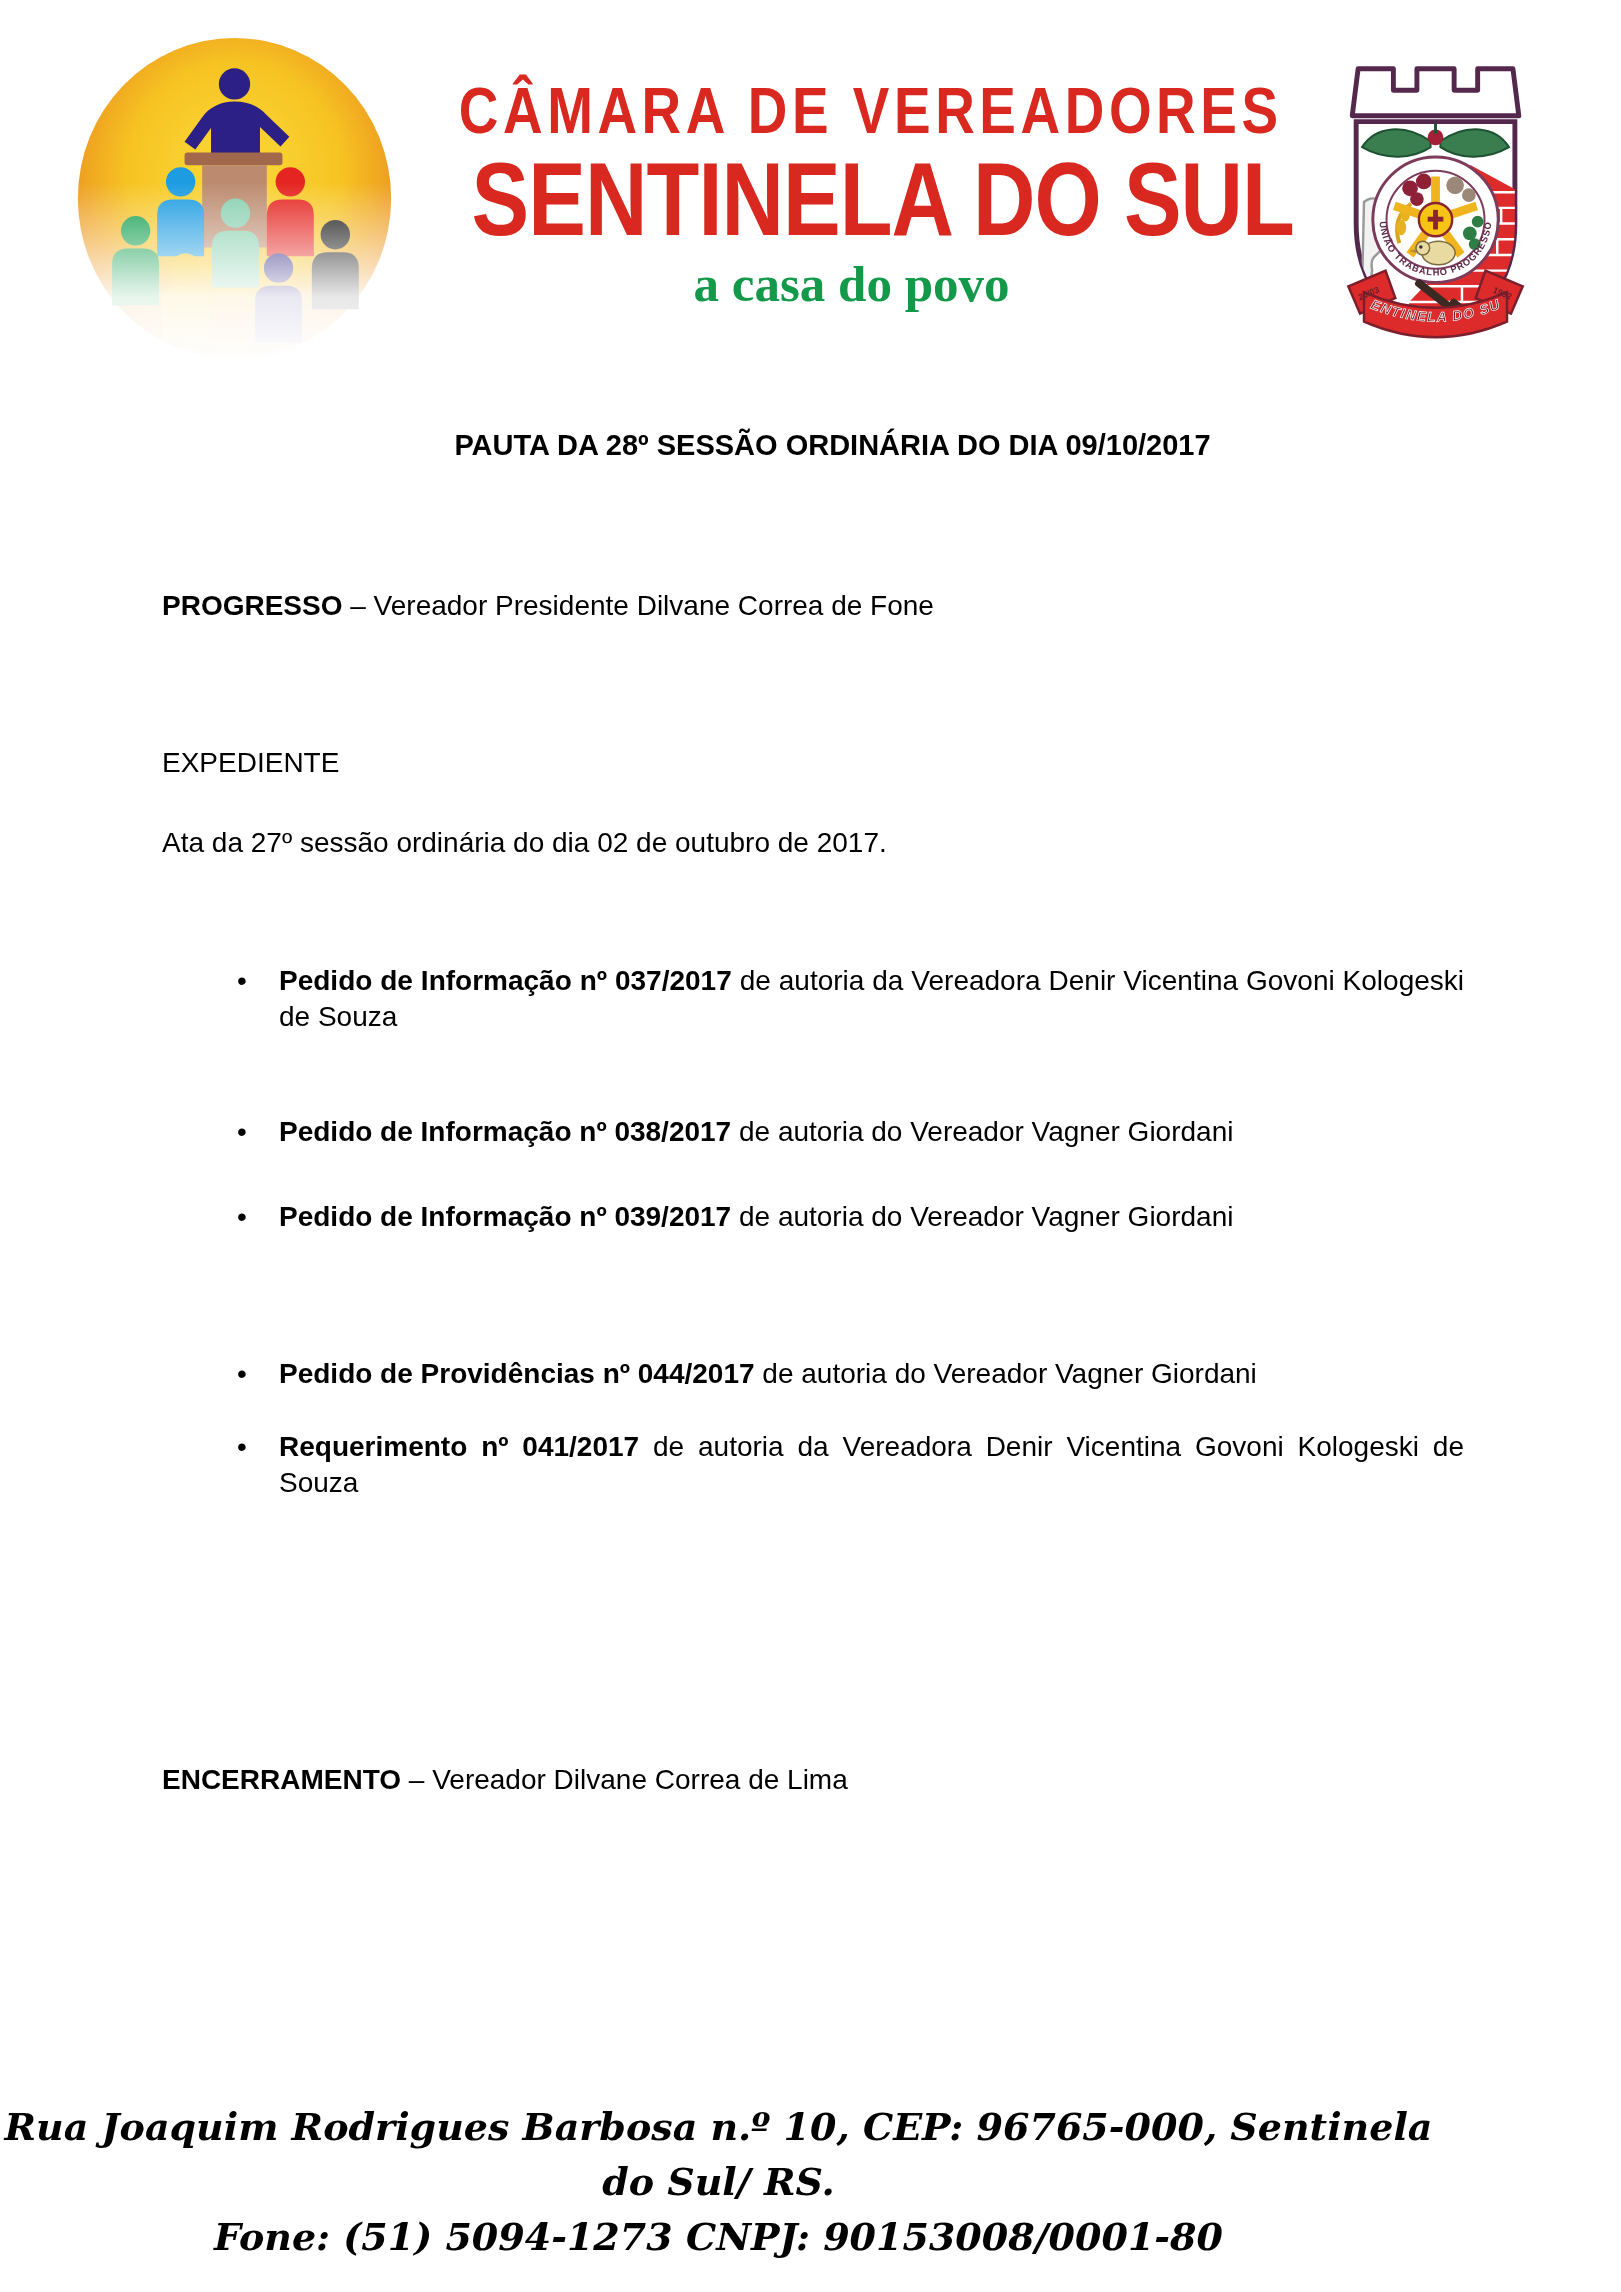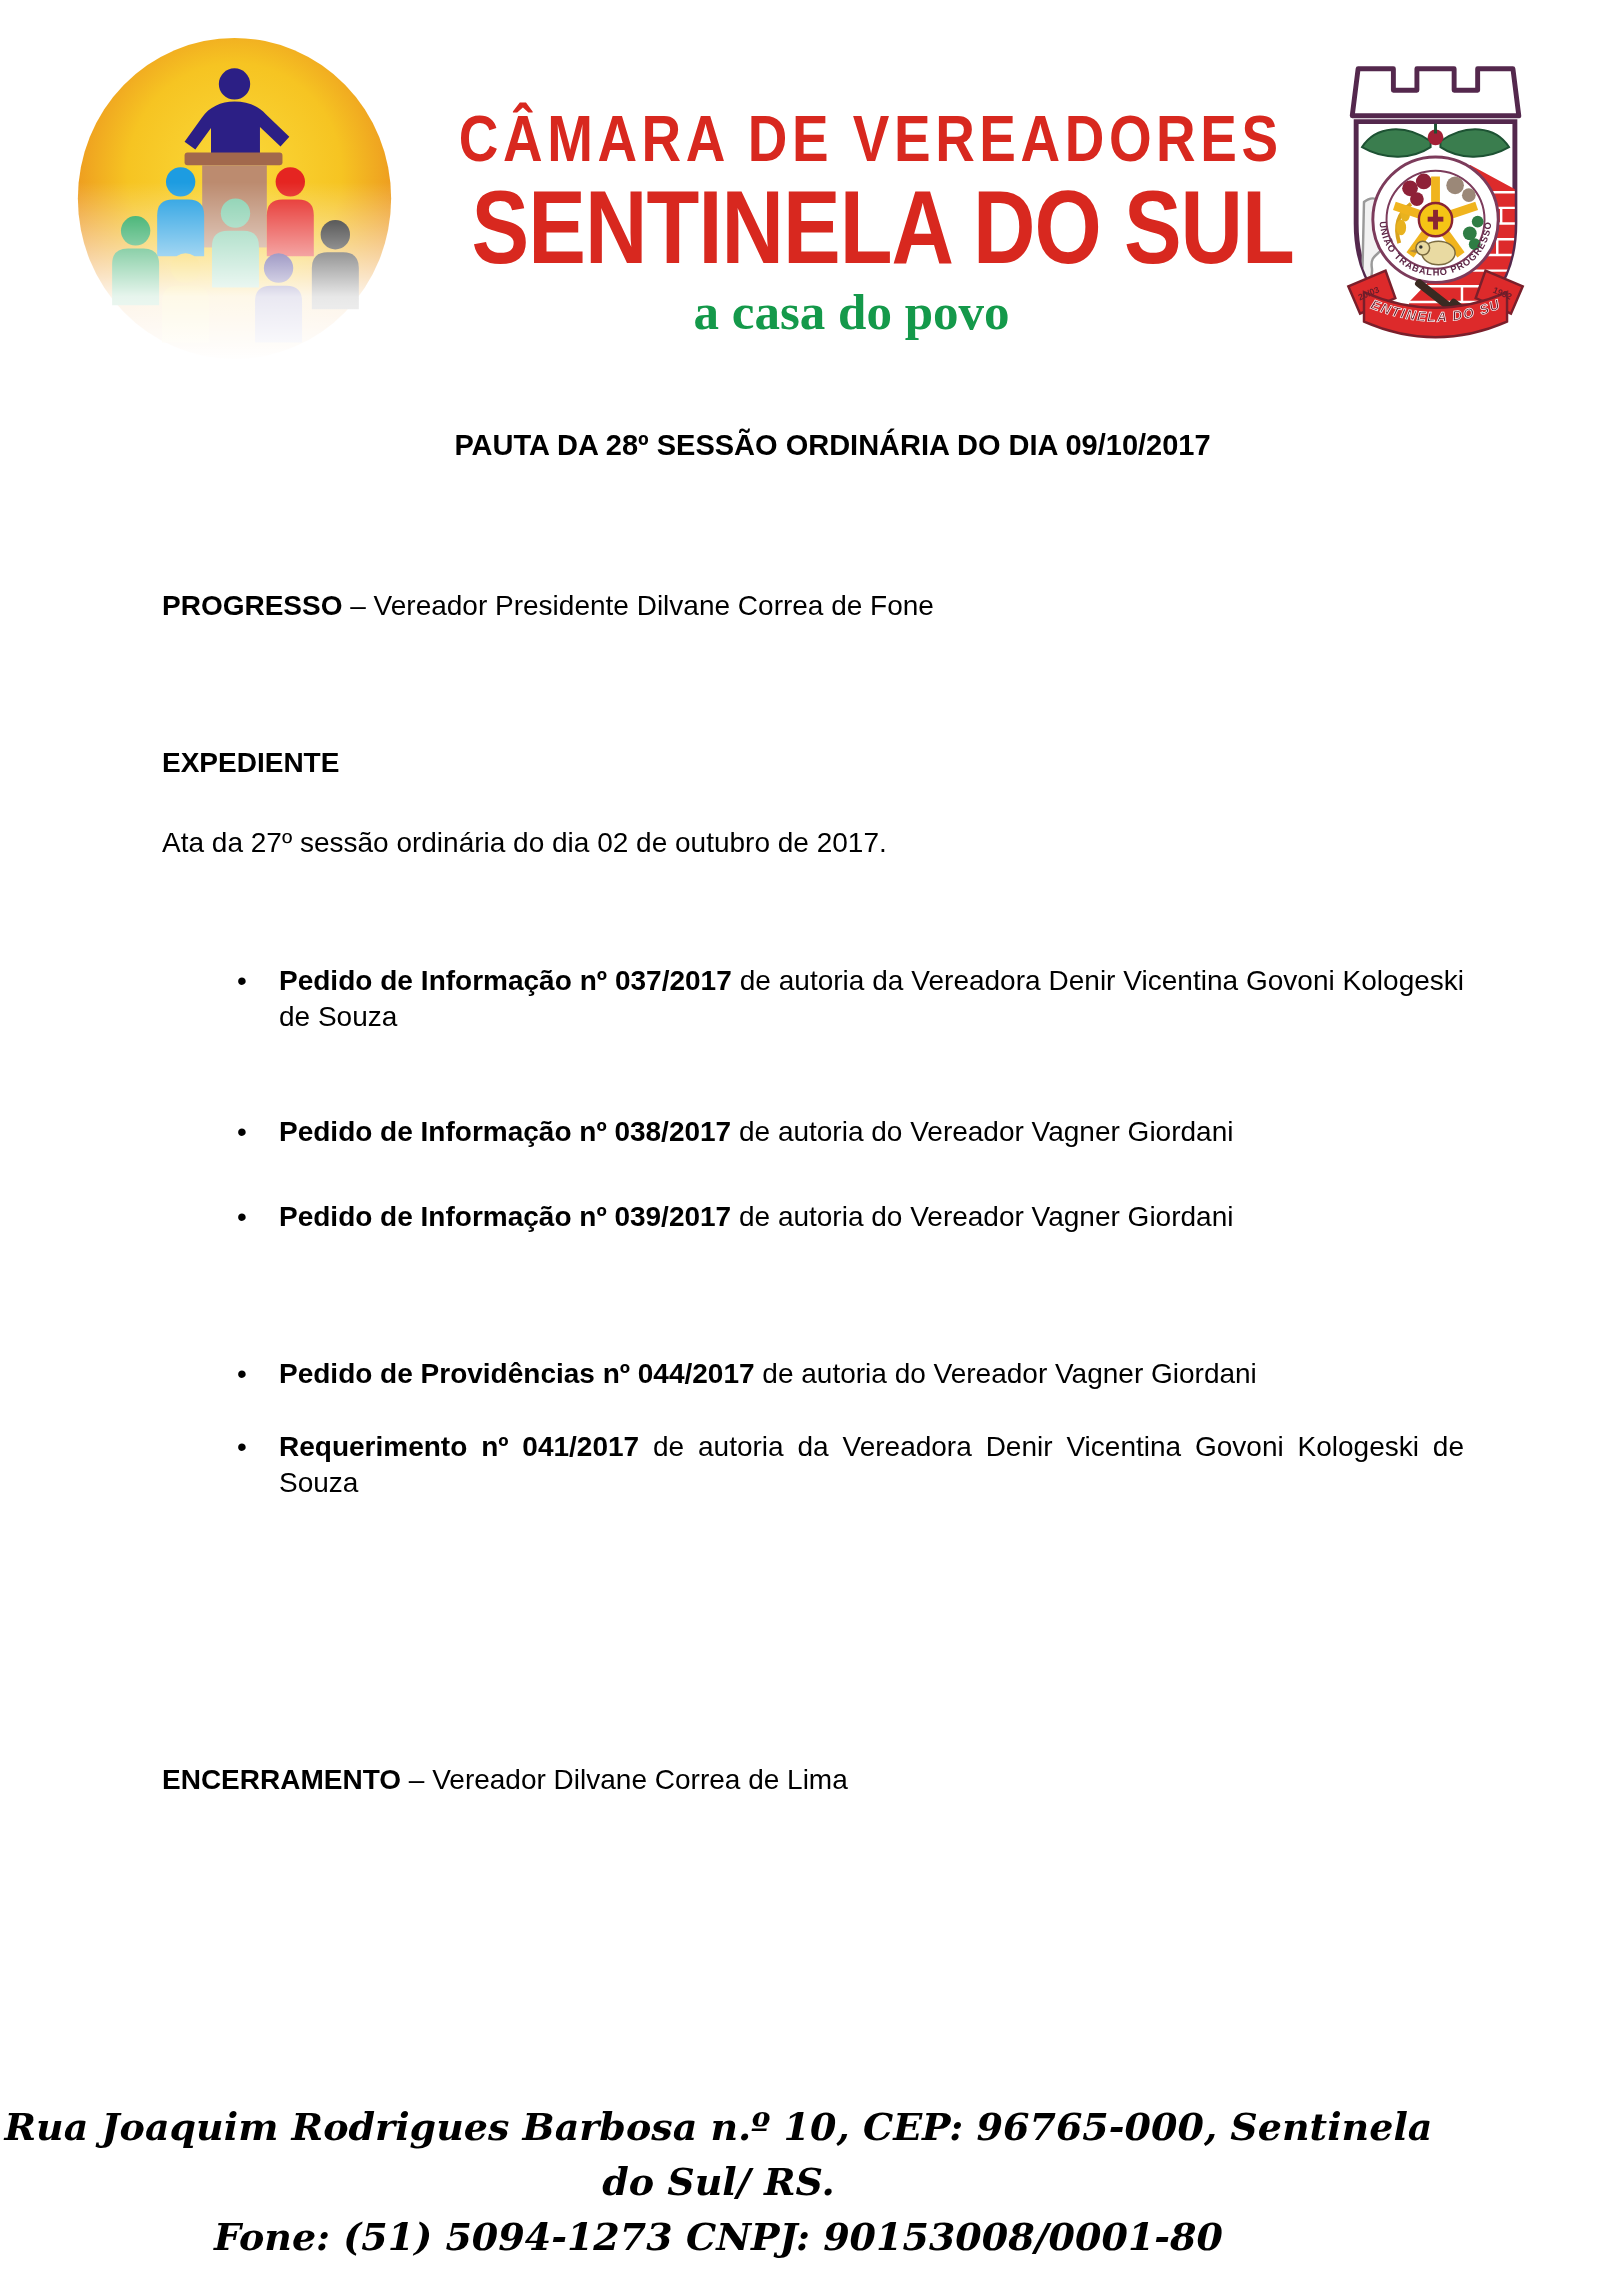--- a/index.html
+++ b/index.html
@@ -2,34 +2,34 @@
 <html><head>
 <meta charset="utf-8">
 <style>
   html,body{margin:0;padding:0;background:#ffffff;}
   body{width:1621px;height:2293px;position:relative;overflow:hidden;
        font-family:"Liberation Sans",sans-serif;color:#000;}
   .abs{position:absolute;}
 
   
   #logo{left:71px;top:35px;width:327px;height:327px;}
-  #brand{left:429px;top:82px;width:851px;text-align:center;color:#d8281f;margin-top:28px;}
+  #brand{left:429px;top:82px;width:851px;text-align:center;color:#d8281f;}
   .brand-l1{font-weight:bold;font-size:59px;line-height:1;white-space:nowrap;
             letter-spacing:4.9px;transform:scaleX(.93) scaleY(1.1);transform-origin:center;}
   .brand-l2{font-weight:bold;font-size:96px;line-height:1;white-space:nowrap;
             letter-spacing:-1px;margin-top:9.8px;transform:scaleX(.9) scaleY(1.08);transform-origin:center;}
   .brand-tag{font-family:"Liberation Serif",serif;font-weight:bold;color:#14994a;
              font-size:51px;line-height:1;text-align:center;margin-top:11.8px;padding-right:5.9px;}
   #crest{left:1315px;top:55px;width:243px;height:296px;}
 
   
   .doc-title{top:429px;left:0;width:1621px;text-align:center;font-weight:bold;font-size:29px;padding-left:22px;}
   .sec-line{font-size:28px;line-height:36px;}
   #abertura{top:588px;left:162px;}
-  #expediente{top:745px;left:162px;font-weight:bold;}
+  #expediente{top:745px;left:162px;font-weight:normal;}
   #ata{top:825px;left:162px;text-align:right;}
   #list{top:963px;left:237px;width:1227px;}
   .item{display:flex;font-size:28px;line-height:36px;}
   .item:nth-of-type(2){margin-top:79px;}
   .item:nth-of-type(3){margin-top:49px;}
   .item:nth-of-type(4){margin-top:121px;}
   .item:nth-of-type(5){margin-top:37px;}
   .bullet{flex:none;width:42px;}
   .item-text{flex:1;text-align:justify;}
   #encerramento{top:1762px;left:162px;}

